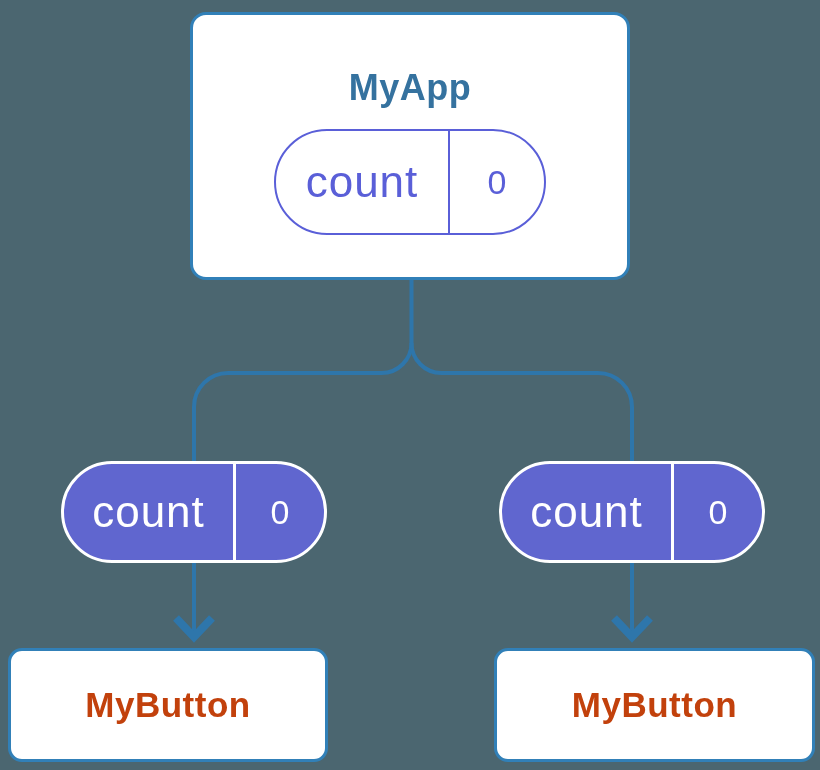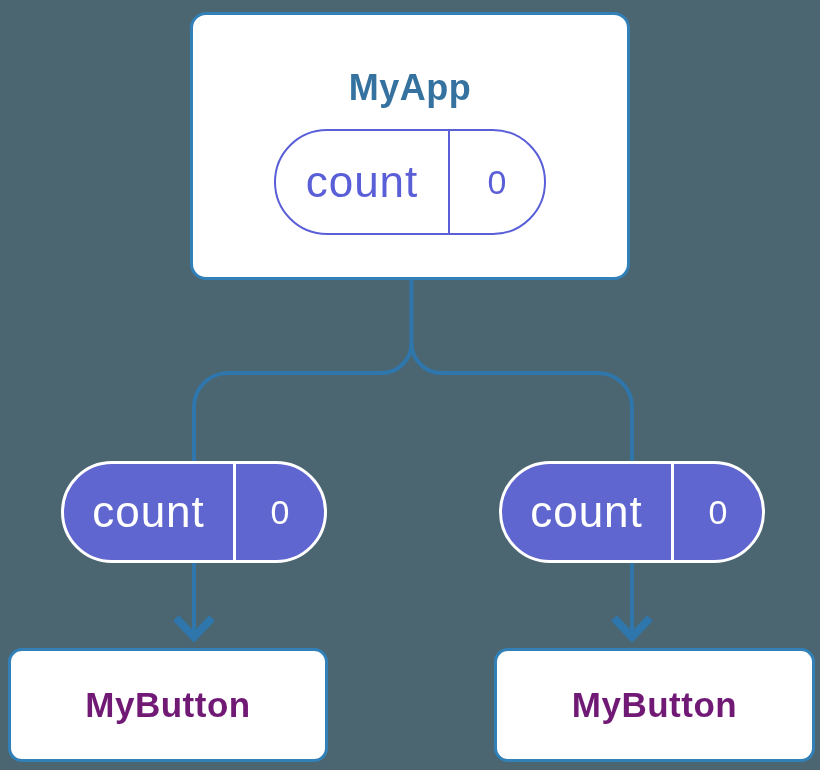--- a/index.html
+++ b/index.html
@@ -81,21 +81,21 @@
   }
   .pill-filled .pill-value{width:88px;}
   .card-leaf{
     border-radius:14px;
     display:flex;align-items:center;justify-content:center;
   }
   .card-leaf-left{left:8px;top:648px;width:320px;height:114px;}
   .card-leaf-right{left:494px;top:648px;width:321px;height:114px;}
   .leaf-title{
     font-size:35px;font-weight:600;
-    color:#701a75;
+    color:#c2410c;
     letter-spacing:0.5px;
   }
 </style>
 </head>
 <body>
 
 <div class="canvas">
 
   <svg class="connector-svg" viewBox="0 0 820 770" aria-hidden="true">
     <path d="M411.5 276 V343 A30 30 0 0 1 381.5 373 H228 A34 34 0 0 0 194 407 V636"></path>

